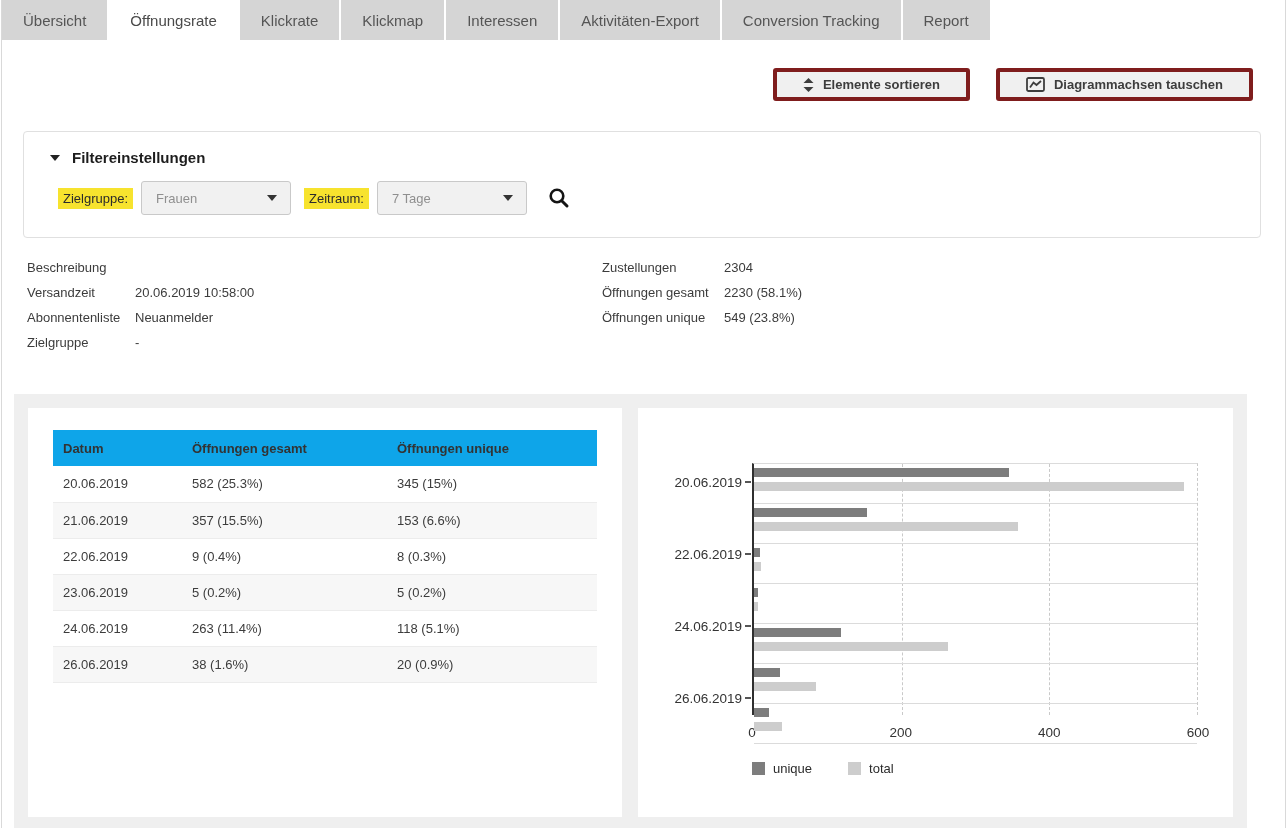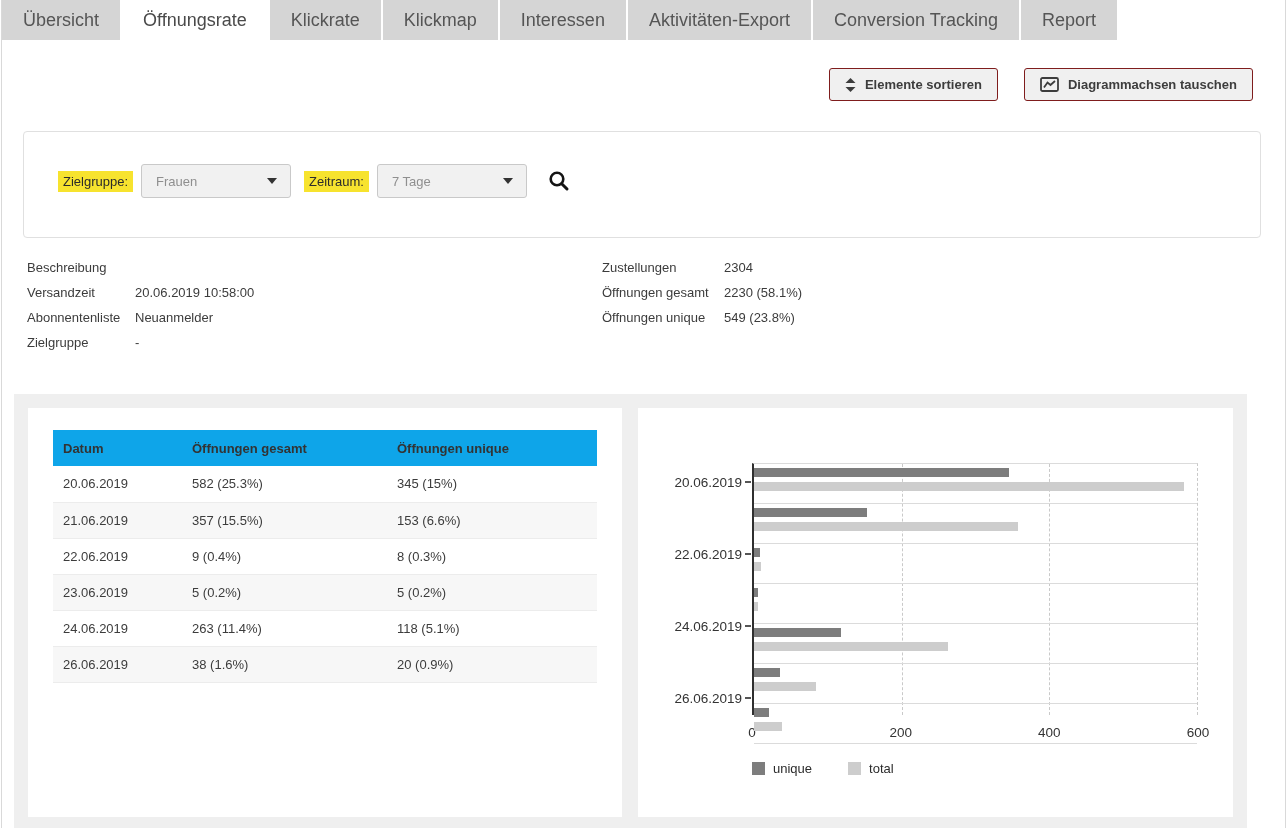--- a/index.html
+++ b/index.html
@@ -16,32 +16,32 @@
     margin-left: 1px;
     border-left: 1px solid #d9d9d9;
     border-right: 1px solid #d9d9d9;
     position: relative;
   }
 
   
   .tab-bar { display: flex; gap: 2px; height: 40px; background: #fff; }
   .tab {
     background: #d5d5d5; color: #555;
-    font-size: 18px;
+    font-size: 15px;
     display: flex; align-items: center; justify-content: center;
     padding: 0 21px; cursor: pointer; white-space: nowrap;
   }
   .tab.active { background: #fff; color: #4a4a4a; }
 
   
   .toolbar { display: flex; justify-content: flex-end; gap: 26px; margin: 28px 32px 0 0; }
   .btn {
     display: flex; align-items: center; gap: 9px;
-    height: 33px; padding: 0 15px;
-    background: #f0f0f0; border: 1px solid #7f1d1d; border-radius: 3px;
+    height: 33px; padding: 0 26px;
+    background: #f0f0f0; border: 4px solid #7f1d1d; border-radius: 3px;
     font-size: 13px; font-weight: bold; color: #3d3d3d; cursor: pointer;
   }
   .btn svg { display: block; }
 
   
   .filter-box {
     margin: 30px 24px 0 21px;
     border: 1px solid #e0e0e0; border-radius: 4px;
     padding: 17px 0 21px 26px;
     height: 107px;
@@ -173,20 +173,24 @@
         <svg width="19" height="16" viewBox="0 0 19 16">
           <rect x="1" y="1" width="17" height="13" rx="1.5" fill="none" stroke="#3d3d3d" stroke-width="1.8"></rect>
           <polyline points="4,10.5 7.5,5.5 10.5,8 15,4" fill="none" stroke="#3d3d3d" stroke-width="1.8"></polyline>
         </svg>
       </span>
       <span>Diagrammachsen tauschen</span>
     </div>
   </div>
 
   <div class="filter-box">
+    <div class="filter-title-row">
+      <span class="tri-down"></span>
+      <span class="filter-title">Filtereinstellungen</span>
+    </div>
     <div class="filter-controls">
 
       <span class="hl-label">Zielgruppe:</span>
         <div class="dropdown">
           <span class="dropdown-value">Frauen</span>
           <span class="caret"></span>
         </div>
         <span class="hl-label">Zeitraum:</span>
         <div class="dropdown">
           <span class="dropdown-value">7 Tage</span>

